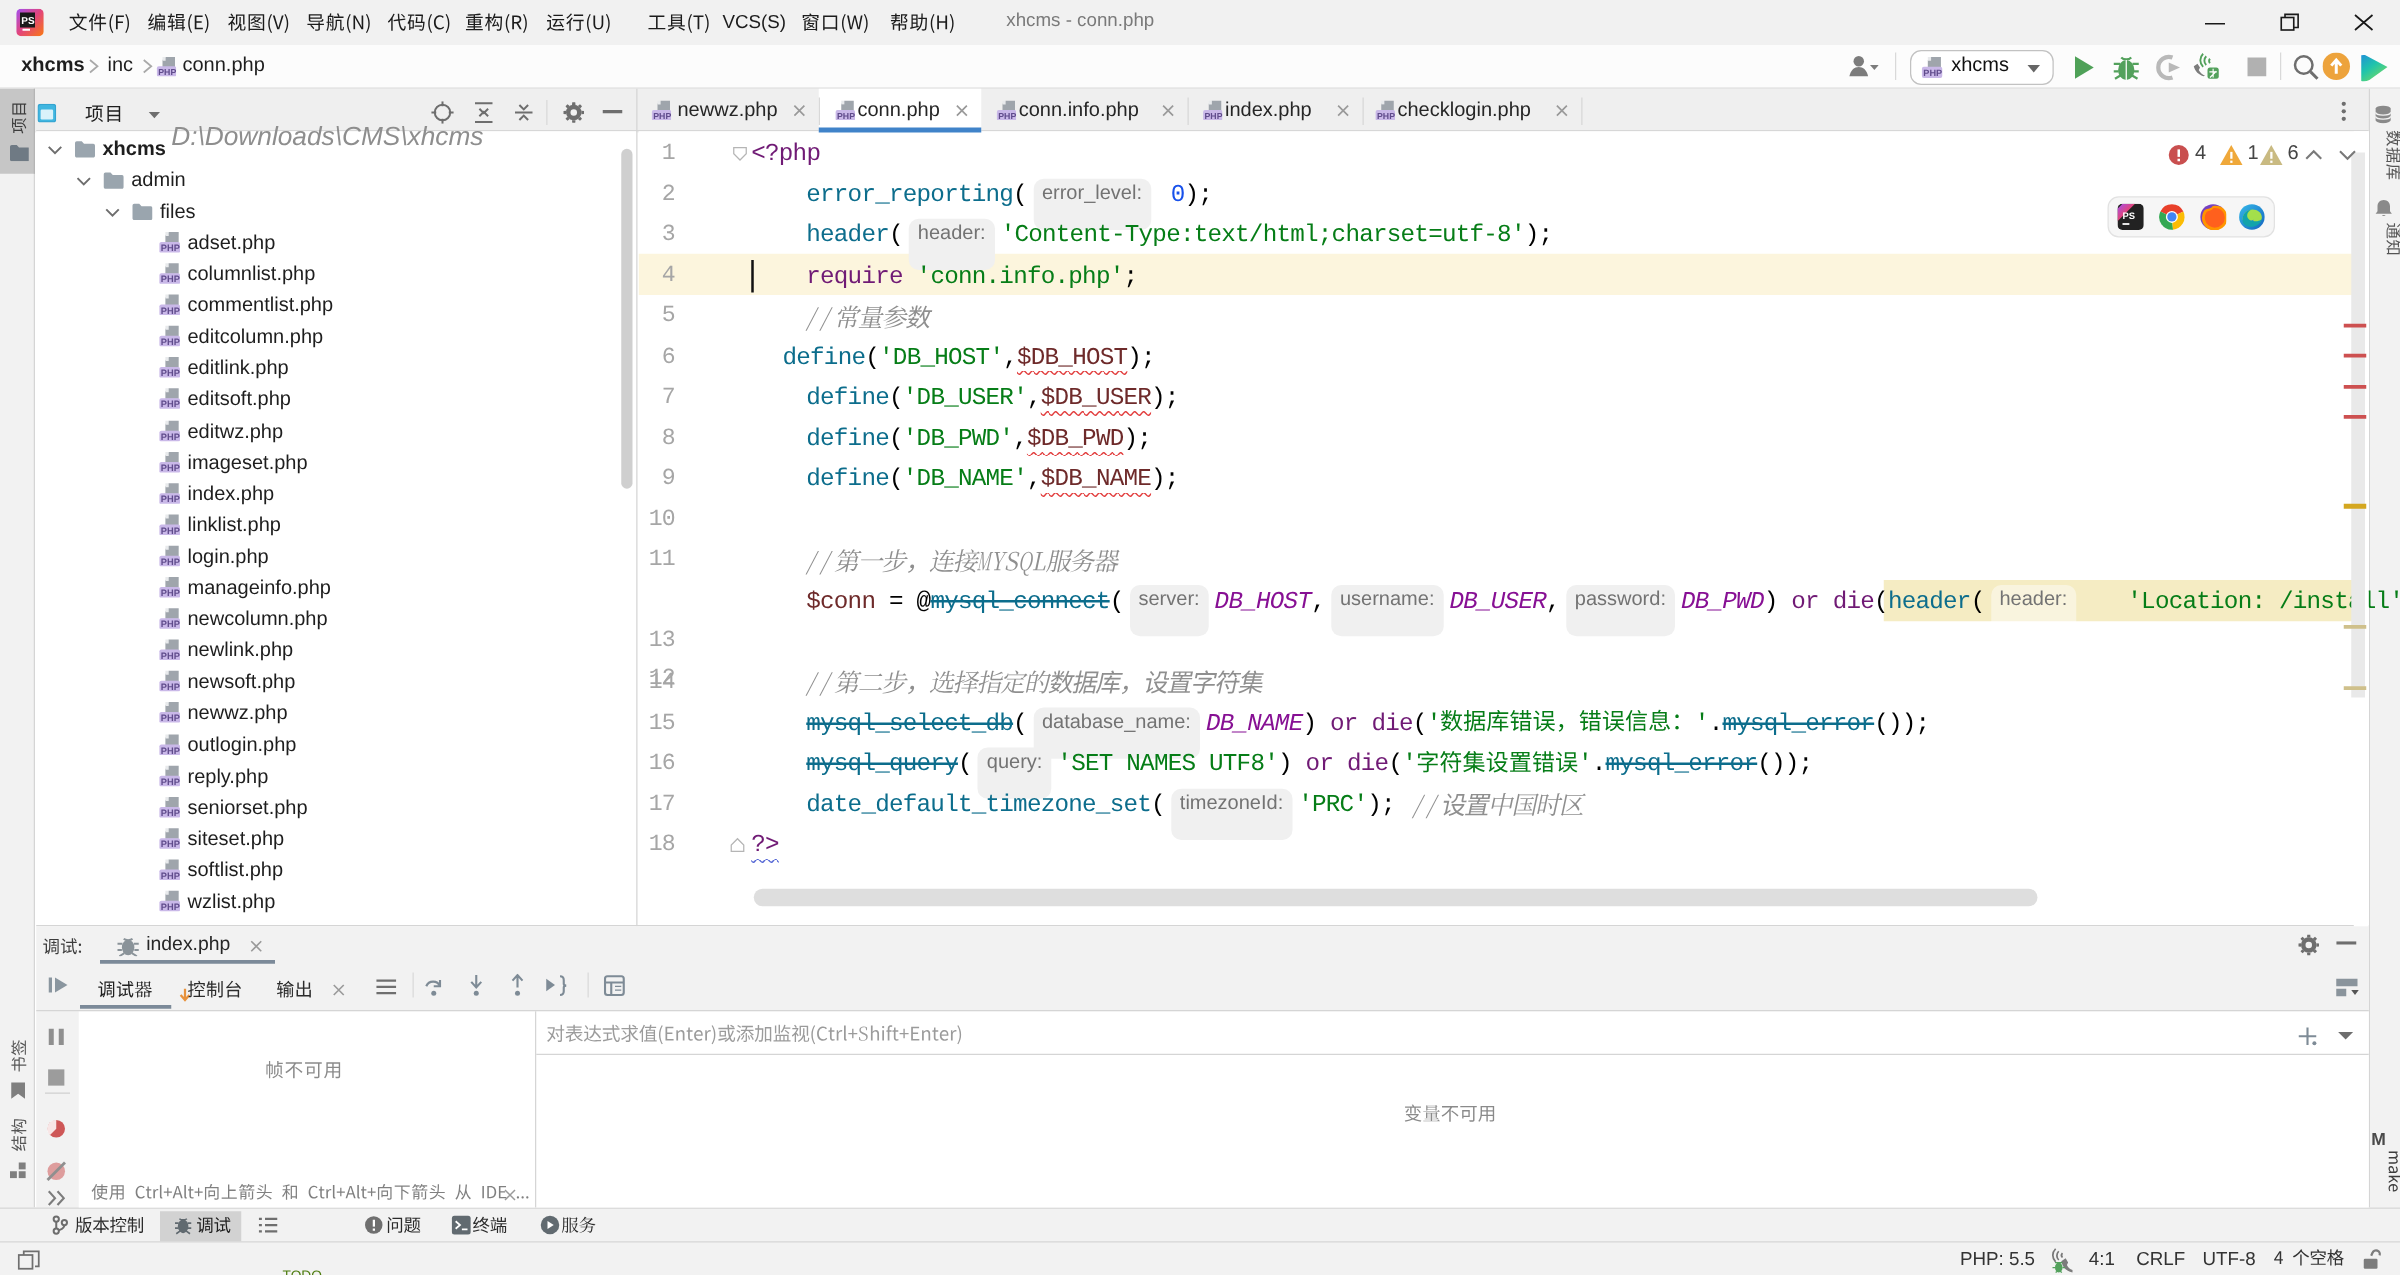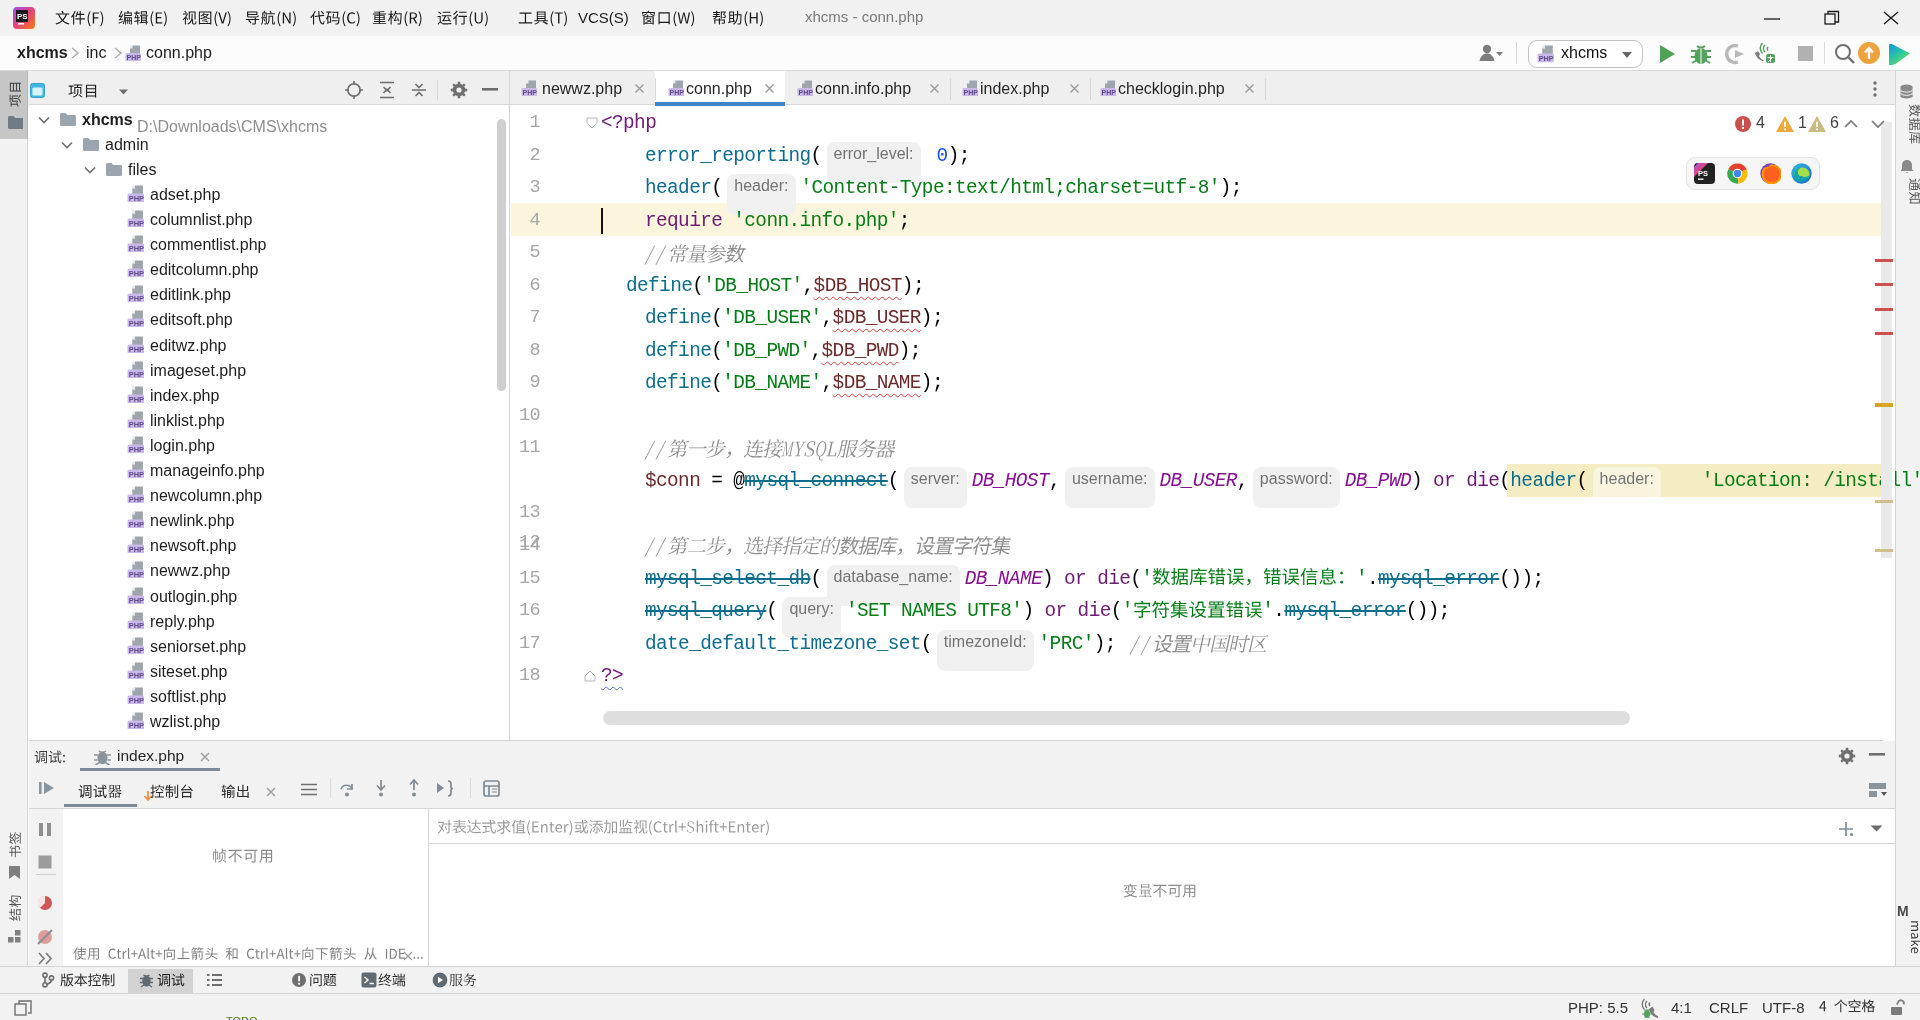--- a/index.html
+++ b/index.html
@@ -380,21 +380,21 @@
     <path d="M1 3.5c0-.8.6-1.5 1.4-1.5h4l1.8 2h7.4c.8 0 1.4.7 1.4 1.5v8c0 .8-.6 1.5-1.4 1.5H2.4c-.8 0-1.4-.7-1.4-1.5z" fill="#9aa5ae"></path>
   </svg>
 <div class="treet" style="left:105px;top:131.7px;">admin</div>
 <svg style="position:absolute;left:83px;top:162.8px;" width="14" height="14">
     <path d="M2 4.5l5 5 5-5" fill="none" stroke="#6e6e6e" stroke-width="1.6"></path>
   </svg>
 <svg style="position:absolute;left:105px;top:160.8px;" width="17" height="16">
     <path d="M1 3.5c0-.8.6-1.5 1.4-1.5h4l1.8 2h7.4c.8 0 1.4.7 1.4 1.5v8c0 .8-.6 1.5-1.4 1.5H2.4c-.8 0-1.4-.7-1.4-1.5z" fill="#9aa5ae"></path>
   </svg>
 <div class="treet" style="left:128px;top:156.8px;">files</div>
-<div class="treet" style="left:137px;top:114px;color:#8e8e8e;font-size:16px;">D:\Downloads\CMS\xhcms</div>
+<div class="treet" style="left:137px;top:97px;color:#8e8e8e;font-size:21px;font-style:italic;">D:\Downloads\CMS\xhcms</div>
 <svg style="position:absolute;left:127px;top:184.9px" width="17" height="17" viewBox="0 0 16 16">
     <use href="#phpic"></use>
   </svg>
 <div class="treet" style="left:150px;top:181.9px;">adset.php</div>
 <svg style="position:absolute;left:127px;top:210px" width="17" height="17" viewBox="0 0 16 16">
     <use href="#phpic"></use>
   </svg>
 <div class="treet" style="left:150px;top:207px;">columnlist.php</div>
 <svg style="position:absolute;left:127px;top:235.1px" width="17" height="17" viewBox="0 0 16 16">
     <use href="#phpic"></use>

